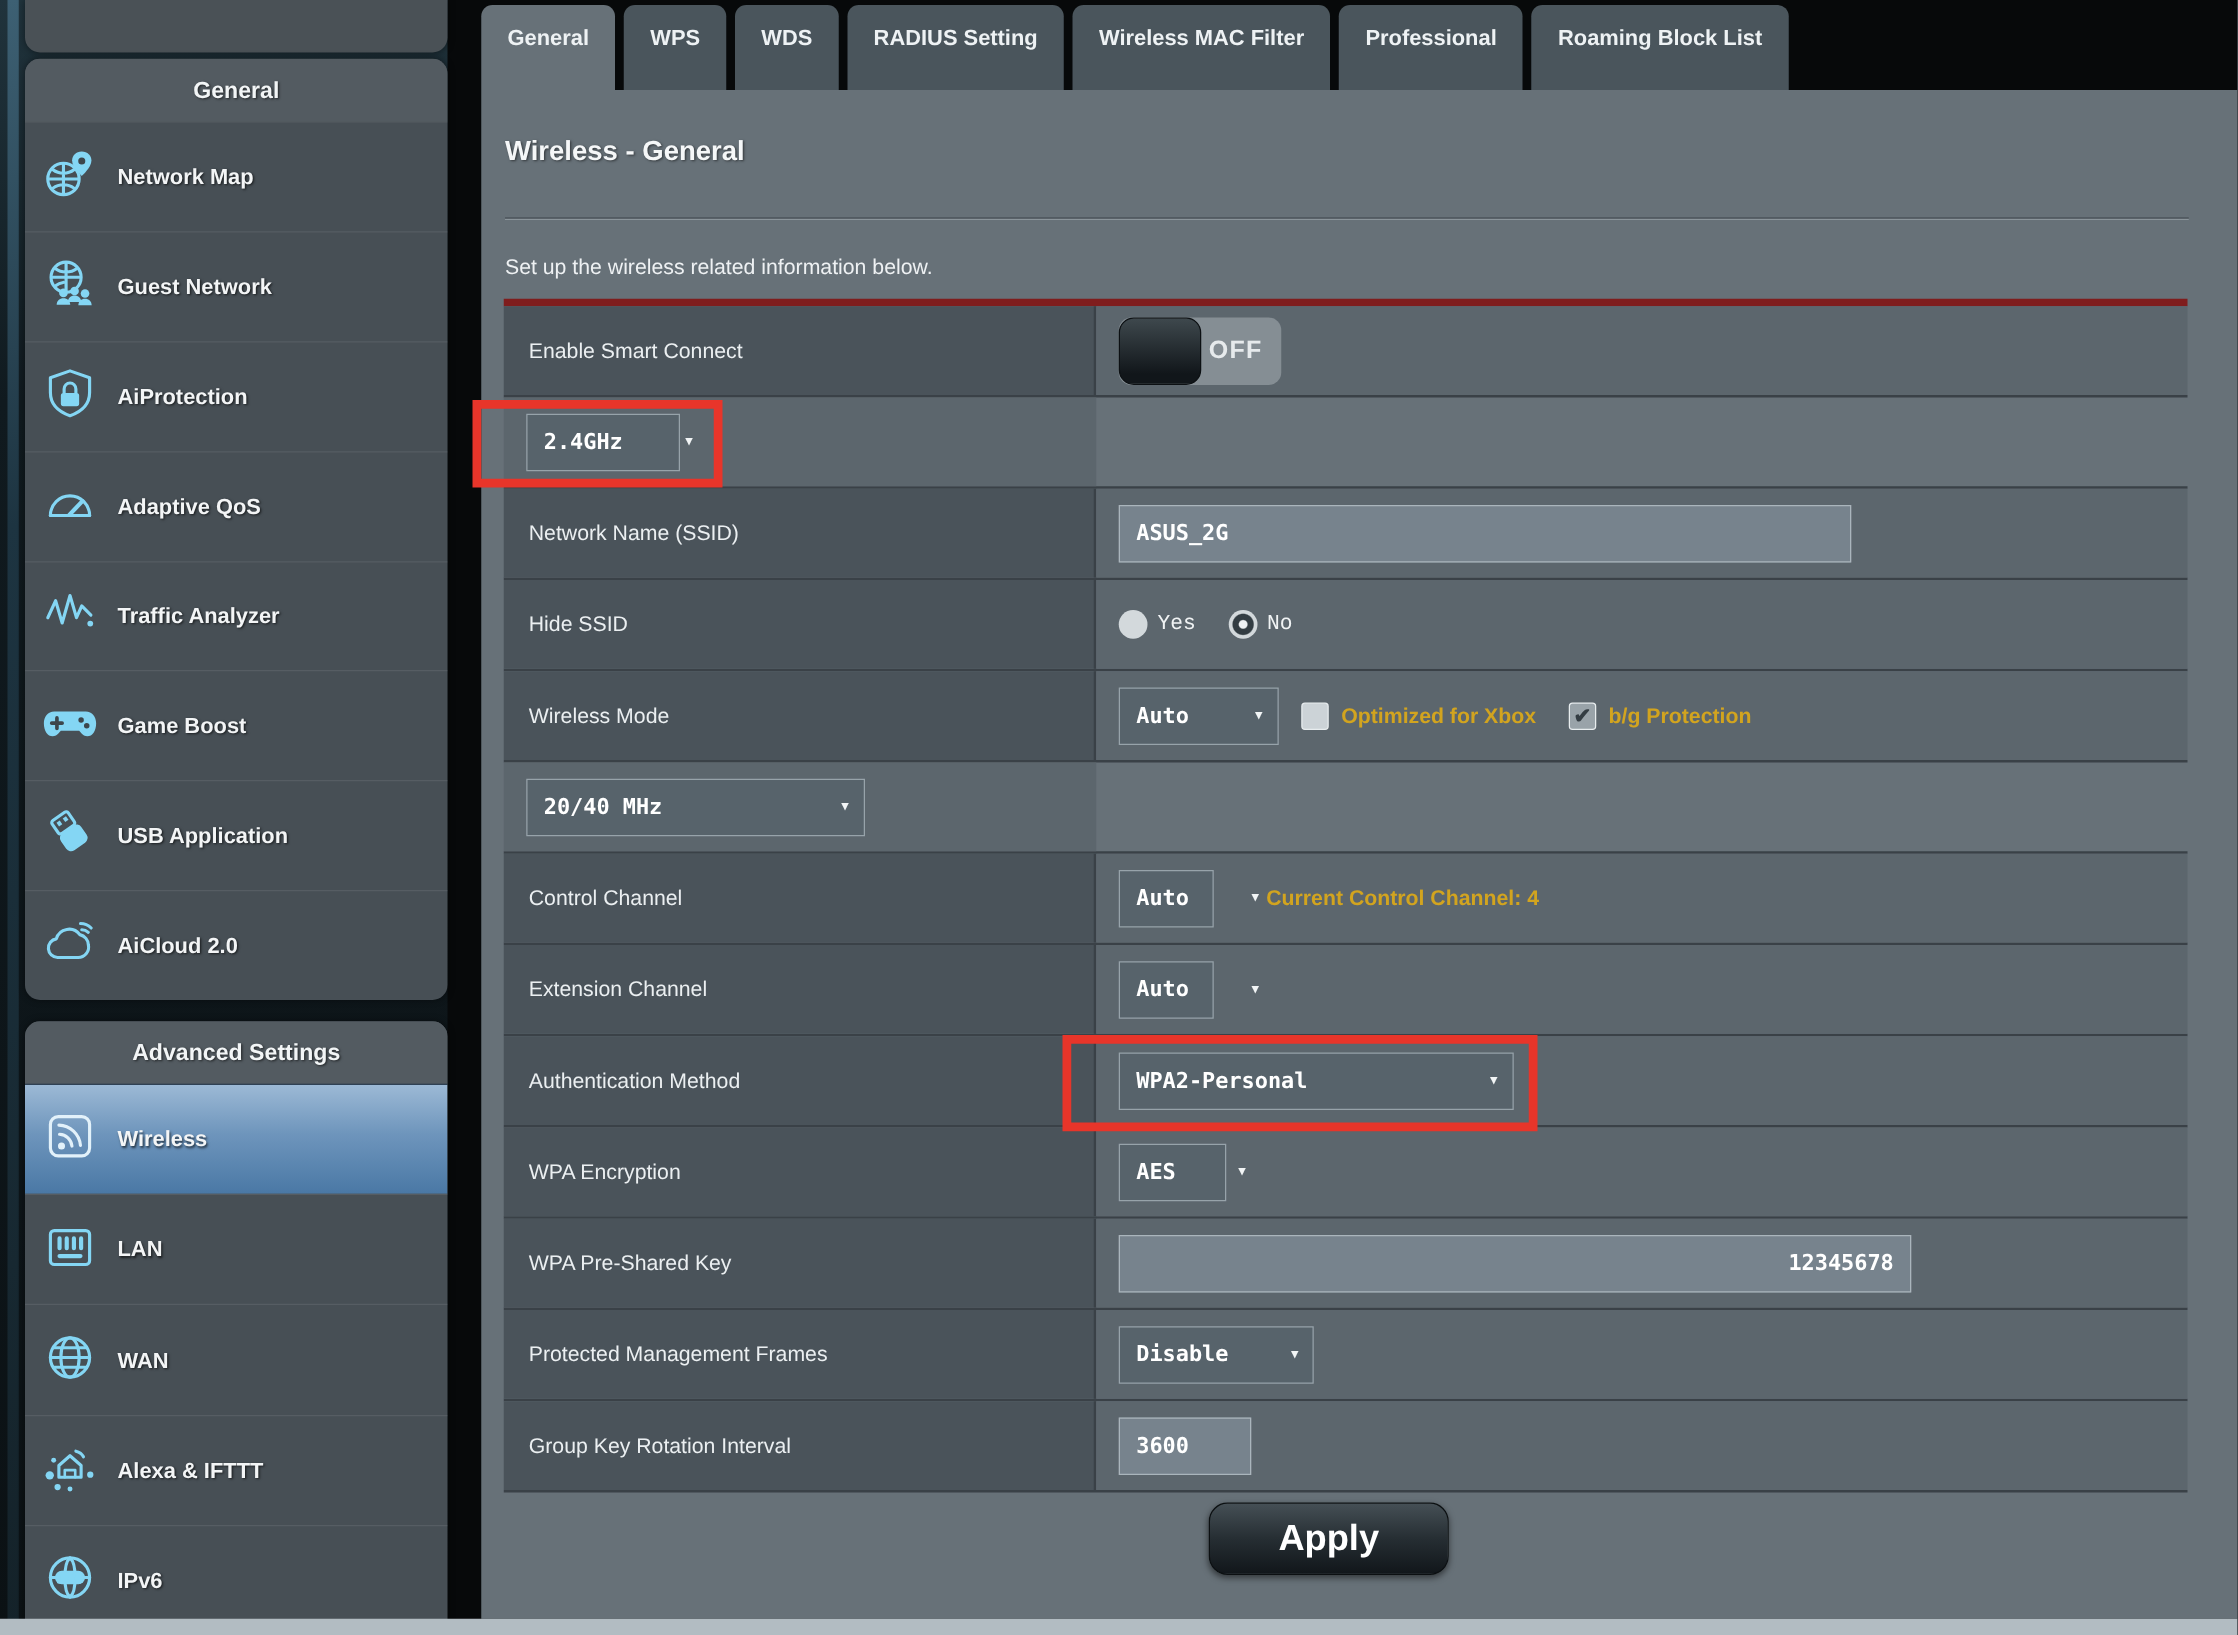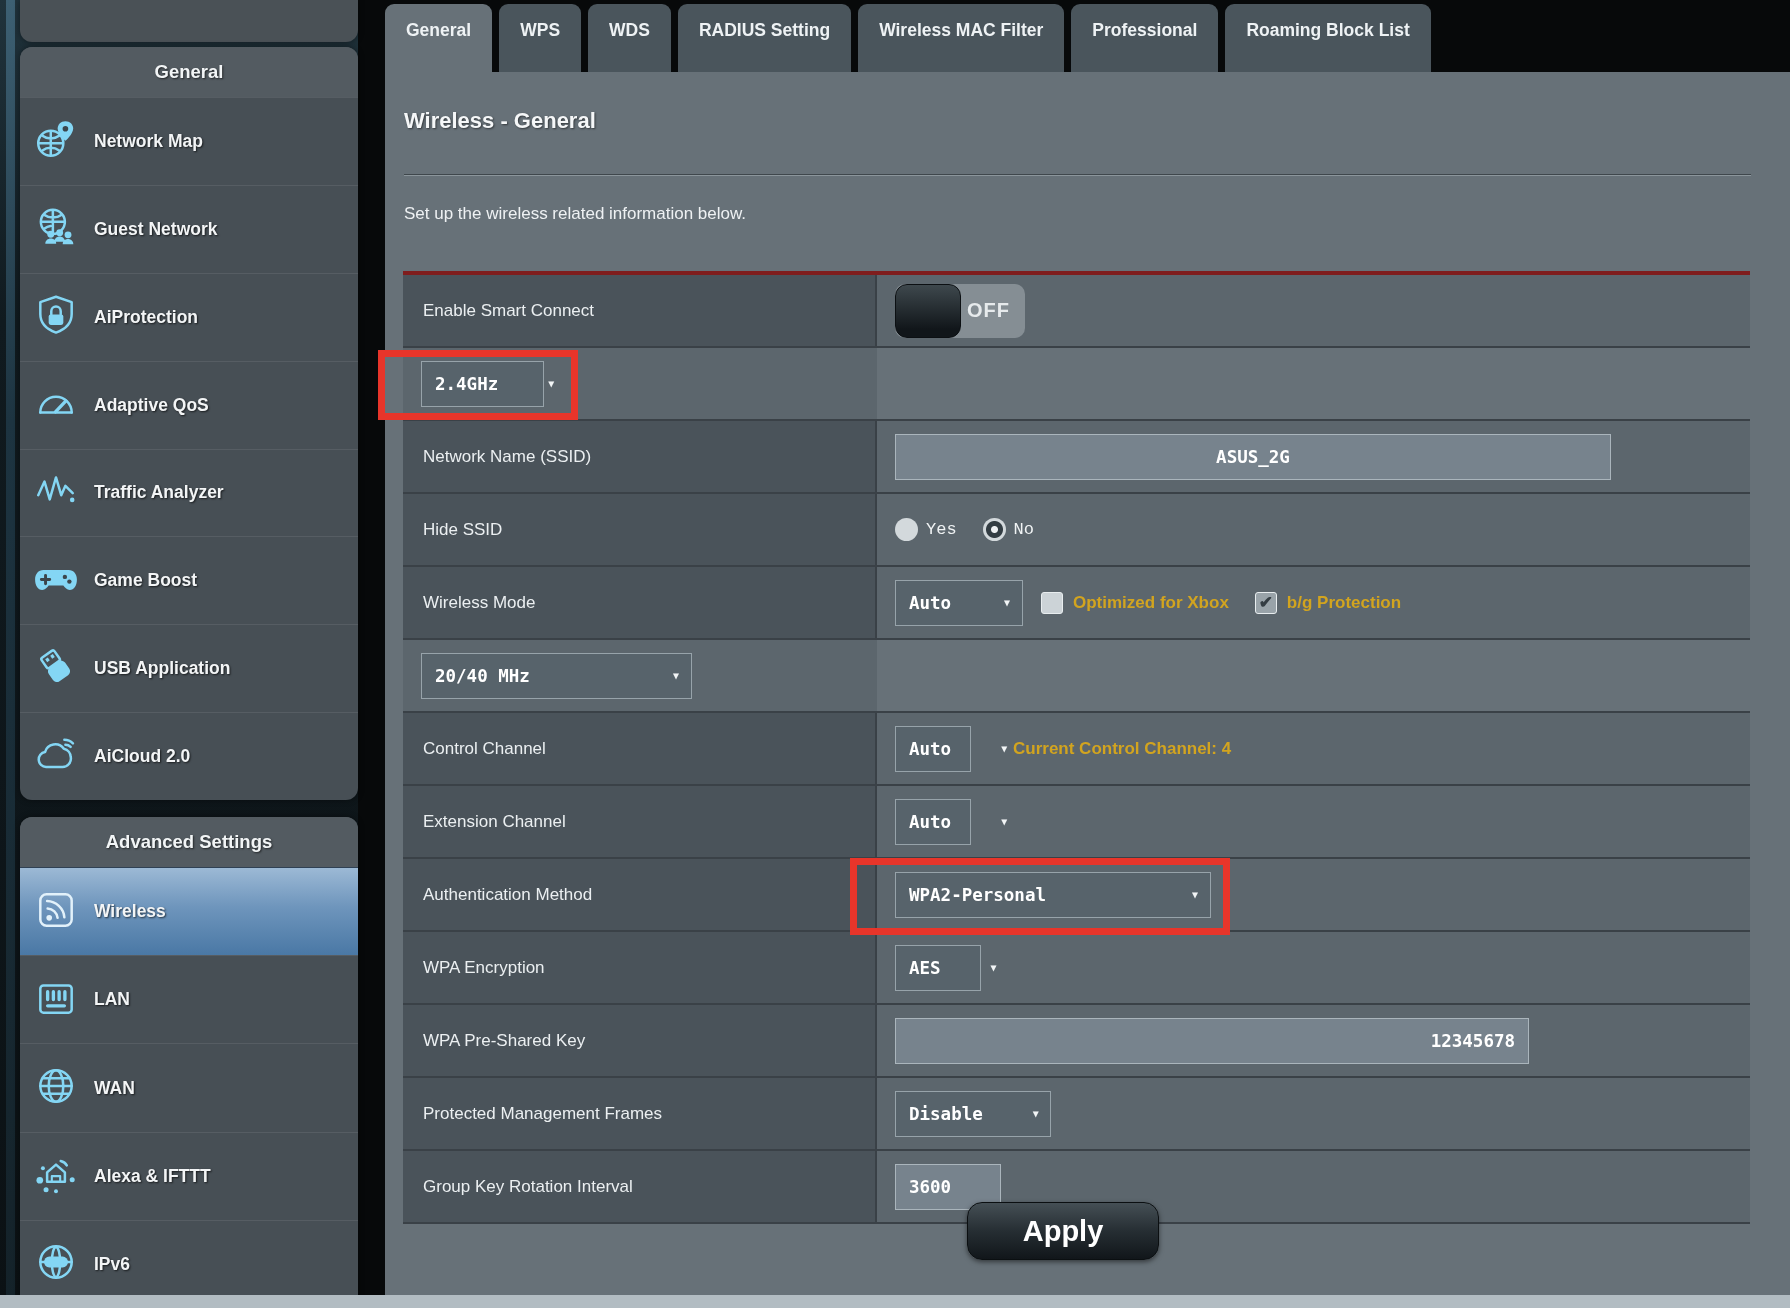--- a/index.html
+++ b/index.html
@@ -32,21 +32,21 @@
        font-size:17.5px;display:flex;align-items:flex-start;justify-content:center;
        padding:16px 21px 0 21px;box-sizing:border-box;cursor:pointer;white-space:nowrap;}
   .tab.active{background:#677178;}
   .content{position:absolute;top:72px;left:0;right:0;bottom:0;background:#677178;}
   .page-title{position:absolute;left:19px;top:36px;color:#f5f7f8;font-size:22px;font-weight:bold;
               text-shadow:1px 1px 2px rgba(0,0,0,.5);}
   .title-rule{position:absolute;left:19px;top:102px;width:1347px;height:0;
               border-top:1px solid #3f474c;border-bottom:1px solid #8b959b;}
   .page-sub{position:absolute;left:19px;top:132px;color:#eef1f3;font-size:17px;}
   
-  .ftable{position:absolute;left:18px;top:199px;width:1347px;border-top:4px solid #7f1d1d;}
+  .ftable{position:absolute;left:18px;top:167px;width:1347px;border-top:6px solid #7f1d1d;}
   .frow{display:grid;grid-template-columns:474px 1fr;height:71px;border-bottom:2px solid #3a4147;}
   .fcell-l{background:#4a535a;border-right:2px solid #3a4147;display:flex;align-items:center;
            padding-left:20px;color:#ebeff1;font-size:17px;}
   .fcell-v{background:#5c666d;position:relative;display:flex;align-items:center;
            padding-left:18px;gap:0;}
   
   .sel{height:46px;background:#57636b;border:1px solid #97a3aa;box-sizing:border-box;
        display:flex;align-items:center;justify-content:space-between;padding:0 12px 0 13px;
        color:#fff;font-family:"DejaVu Sans Mono","Liberation Mono",monospace;
        font-size:17.5px;font-weight:bold;cursor:pointer;gap:40px;}
@@ -247,21 +247,21 @@
             <div class="sel" style="width: 123px;">
               <span>2.4GHz</span>
               <span class="arrow">▼</span>
             </div>
             <div class="red-box red-band"></div>
           </div>
         </div>
         <div class="frow">
           <div class="fcell-l">Network Name (SSID)</div>
           <div class="fcell-v">
-            <input class="tin" value="ASUS_2G" style="width: 716px; text-align: center;">
+            <input class="tin" value="ASUS_2G" style="width: 586px;">
           </div>
         </div>
         <div class="frow">
           <div class="fcell-l">Hide SSID</div>
           <div class="fcell-v">
             <span class="radio"></span>
             <span class="rlabel">Yes</span>
             <span class="radio on"></span>
             <span class="rlabel">No</span>
           </div>

